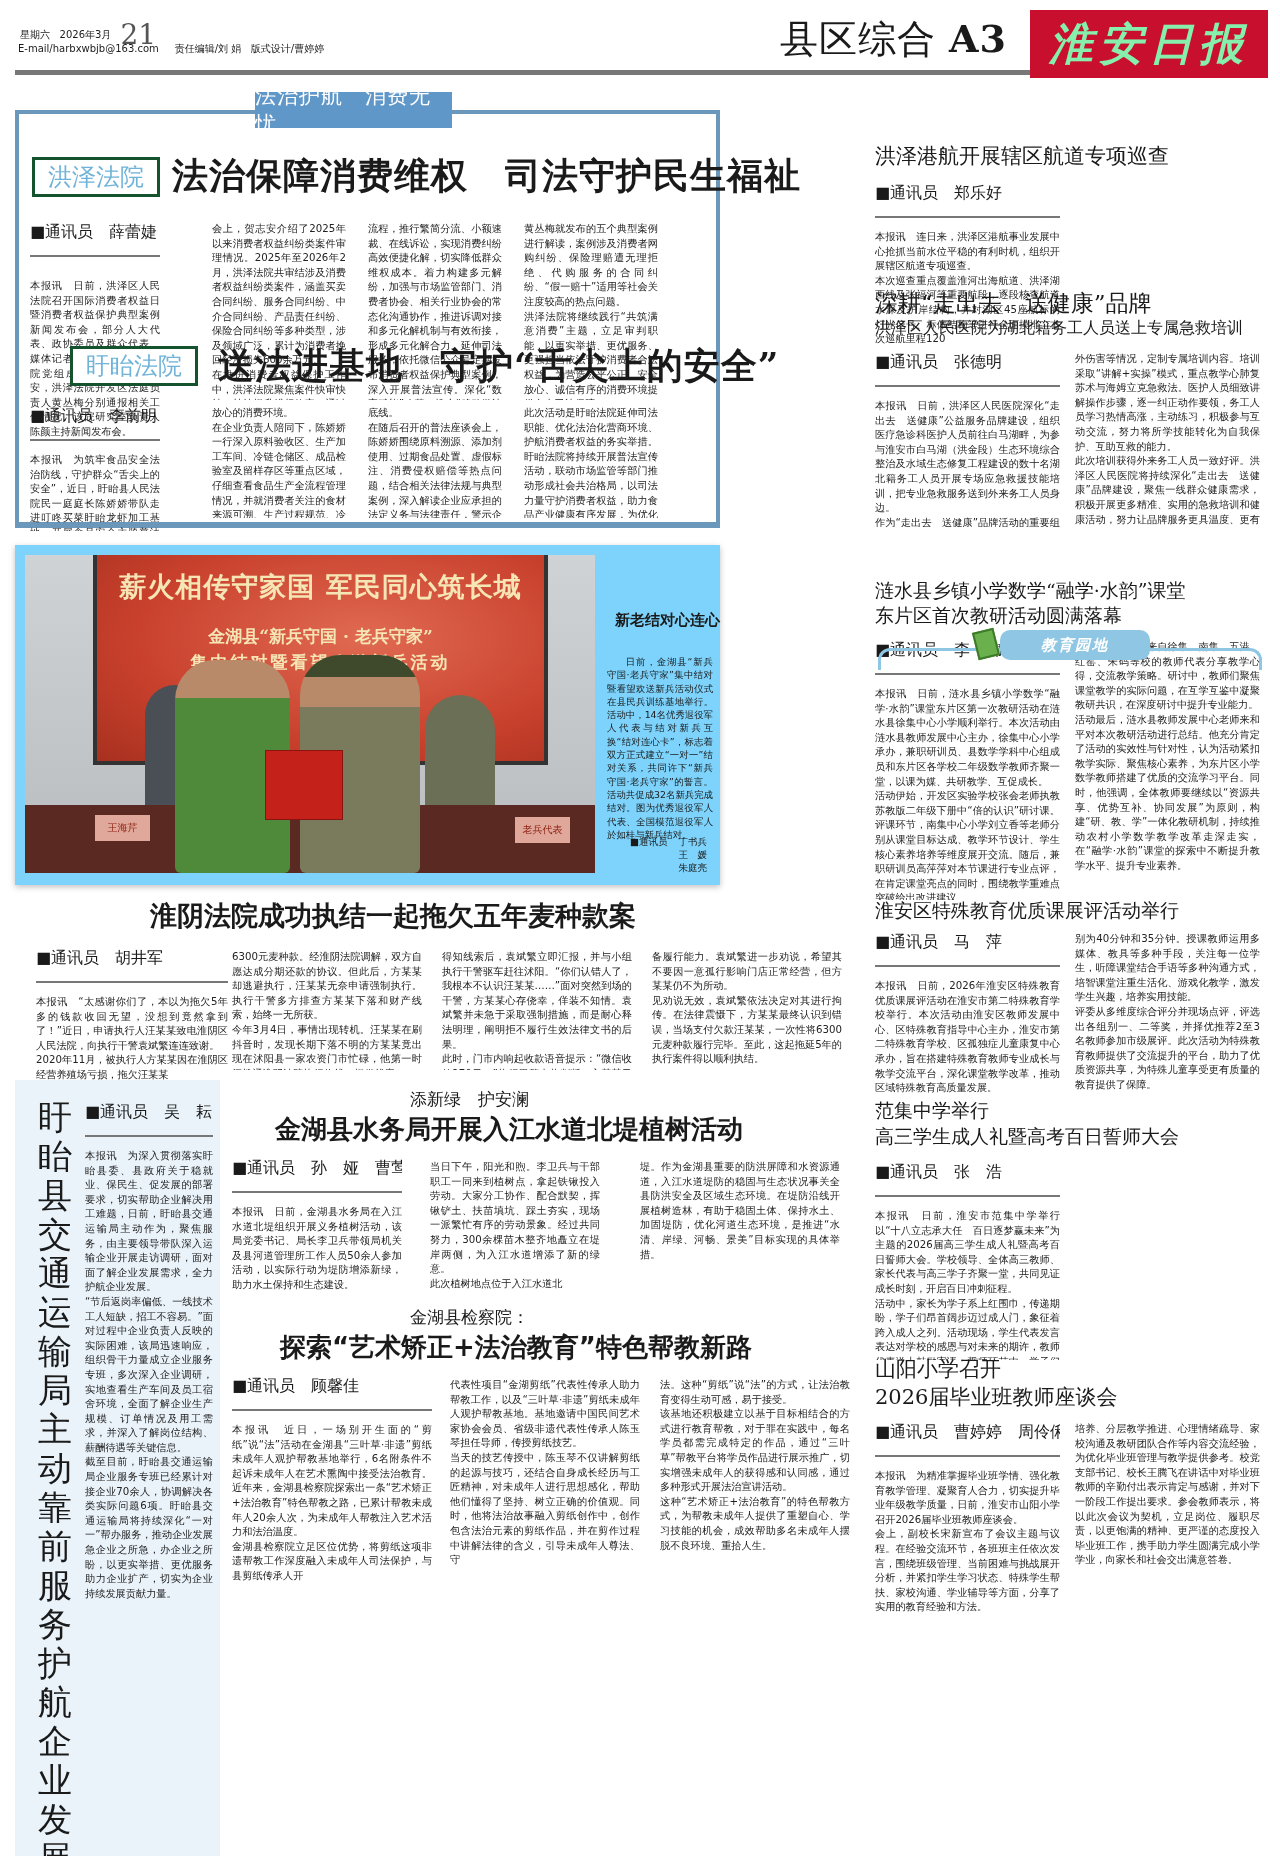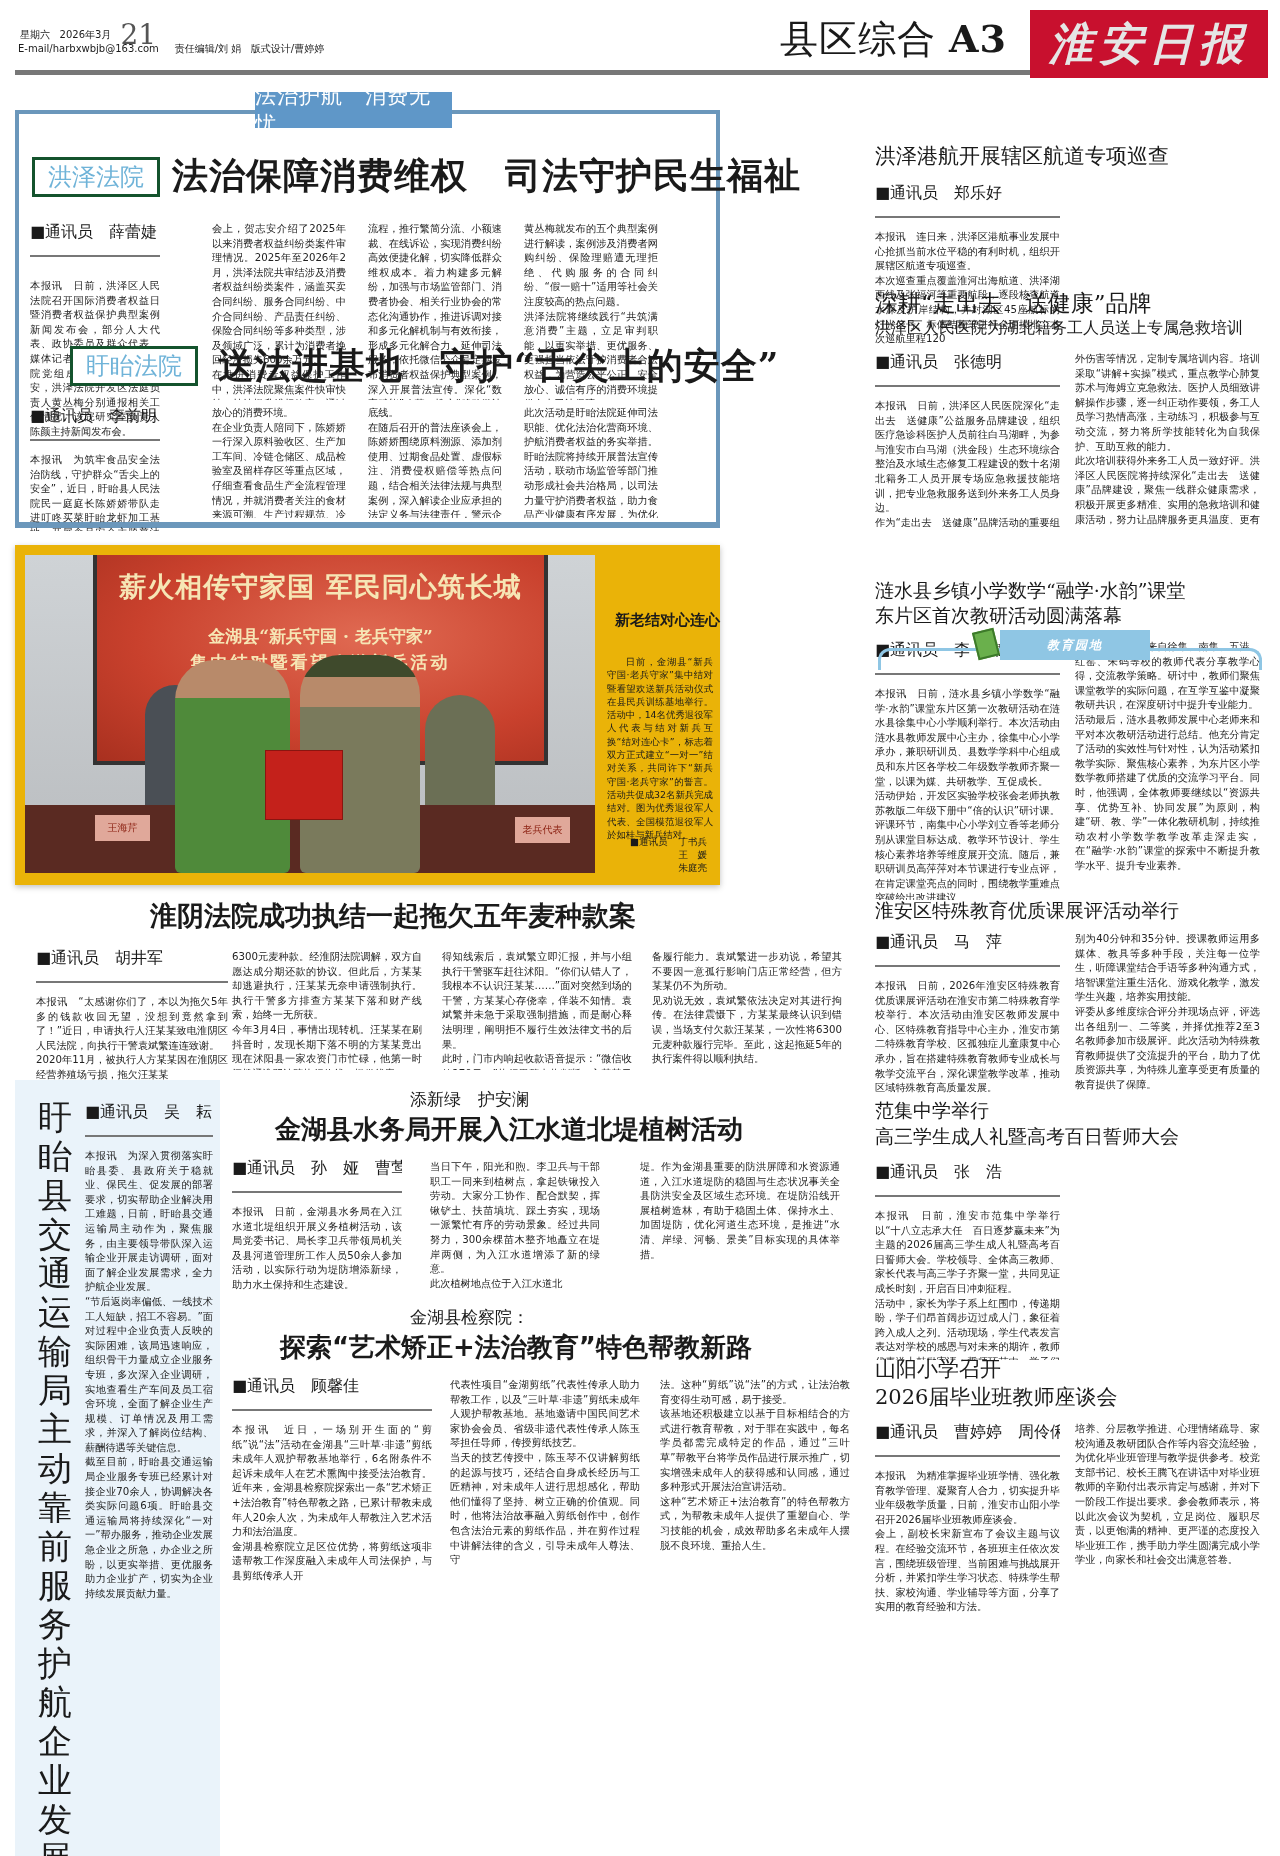--- a/index.html
+++ b/index.html
@@ -5,53 +5,53 @@
   * { box-sizing: border-box; margin: 0; padding: 0; }
   body { width: 1280px; height: 1856px; background: #fff; font-family: "DejaVu Serif", serif; color: #1a1a1a; position: relative; overflow: hidden; }
   .abs { position: absolute; }
   .sans { font-family: "DejaVu Sans", sans-serif; }
   .body-text { font-size: 10.2px; line-height: 14.6px; text-align: justify; color: #222; font-family: "DejaVu Sans", sans-serif; }
   .byline { font-size: 16px; font-family: "DejaVu Sans", sans-serif; padding-bottom: 12px; border-bottom: 2px solid #777; margin-bottom: 12px; white-space: nowrap; }
   .col { position: absolute; overflow: hidden; }
 
   
   #masthead-rule { position:absolute; left:15px; top:70px; width:1015px; height:5px; background:#777; }
-  #masthead-logo { position:absolute; left:1030px; top:10px; width:238px; height:68px; background:#c8102e; color:#e5e5e5; font-size:44px; font-weight:bold; display:flex; align-items:center; justify-content:center; letter-spacing:6px; font-style: italic; font-family:"DejaVu Serif", serif; }
+  #masthead-logo { position:absolute; left:1030px; top:10px; width:238px; height:68px; background:#c8102e; color:#86efac; font-size:44px; font-weight:bold; display:flex; align-items:center; justify-content:center; letter-spacing:6px; font-style: italic; font-family:"DejaVu Serif", serif; }
   #section-title { position:absolute; left:780px; top:14px; font-size:38px; font-family:"DejaVu Serif", serif; letter-spacing:1px; }
   #date-line { position:absolute; left:20px; top:18px; font-size:10px; font-family:"DejaVu Sans", sans-serif; }
   #date-day { font-size:28px; font-family:"DejaVu Serif", serif; margin-left:6px; vertical-align:-6px; color:#555; }
   #meta-line { position:absolute; left:18px; top:42px; font-size:10px; font-family:"DejaVu Sans", sans-serif; white-space:nowrap; }
 
   
   #legal-box { position:absolute; left:15px; top:110px; width:705px; height:418px; border:4px solid #6b97bb; border-bottom-width:6px; }
   #legal-banner { position:absolute; left:255px; top:92px; width:197px; height:36px; background:#5f97c8; color:#fff; font-size:21px; display:flex; align-items:center; justify-content:center; letter-spacing:1px; font-family:"DejaVu Sans", sans-serif; }
   .court-tag { position:absolute; height:40px; border:3px solid #14532d; color:#6fb3d8; font-size:24px; display:flex; align-items:center; justify-content:center; font-family:"DejaVu Sans", sans-serif; background:#fff; }
   .big-head { position:absolute; font-size:36px; font-weight:bold; font-family:"DejaVu Serif", serif; letter-spacing:1px; white-space:nowrap; }
 
   
-  #photo-box { position:absolute; left:15px; top:545px; width:705px; height:340px; box-shadow: 0 2px 6px rgba(0,0,0,0.25); background:#eab308; }
+  #photo-box { position:absolute; left:15px; top:545px; width:705px; height:340px; box-shadow: 0 2px 6px rgba(0,0,0,0.25); background:#7dd3fc; }
   #photo { position:absolute; left:10px; top:10px; width:570px; height:318px; overflow:hidden; background: linear-gradient(#cfd3d6, #b9bcbf); }
   #photo-banner { position:absolute; left:68px; top:0; width:455px; height:210px; background: radial-gradient(ellipse at 60% 40%, #e06a52, #c9412d 60%, #a8301f); border:4px solid #333; border-top:none; }
   #photo-banner-line1 { position:absolute; left:0; top:14px; width:100%; text-align:center; color:#f6e6b5; font-size:27px; font-weight:bold; font-family:"DejaVu Sans", sans-serif; letter-spacing:1px; }
   #photo-banner-line2 { position:absolute; left:0; top:70px; width:100%; text-align:center; color:#f6e6b5; font-size:17px; font-weight:bold; font-family:"DejaVu Serif", serif; }
   #photo-banner-line3 { position:absolute; left:0; top:96px; width:100%; text-align:center; color:#f6e6b5; font-size:17px; font-weight:bold; font-family:"DejaVu Serif", serif; letter-spacing:3px; }
   #photo-table { position:absolute; left:0; top:250px; width:100%; height:68px; background:#5a2a22; }
   .person { position:absolute; border-radius:40px 40px 6px 6px; }
   #photo-caption-title { position:absolute; left:592px; top:66px; font-size:15px; font-weight:bold; font-family:"DejaVu Sans", sans-serif;margin-left:8px; }
   #photo-caption-body { position:absolute; left:592px; top:110px; width:106px; font-size:9.4px; line-height:13.3px; font-family:"DejaVu Sans", sans-serif; text-align:justify; }
   #photo-caption-body p { text-indent: 2em; }
   #photo-credit { position:absolute; left:615px; top:290px; font-size:9.5px; font-family:"DejaVu Sans", sans-serif; line-height:13px; }
 
   
   .r-head { position:absolute; font-family:"DejaVu Serif", serif; white-space:nowrap; }
 
   
   #edu-banner { position:absolute; left:870px; top:630px; width:400px; height:36px; }
   #edu-banner-frame { position:absolute; left:8px; top:18px; width:384px; height:22px; border:3px solid #8fc6e4; border-bottom:none; border-radius:12px 12px 0 0; }
-  #edu-banner-label { position:absolute; left:130px; top:0; width:150px; height:30px; background:#8fc6e4; color:#fff; font-size:12px; font-style:italic; font-weight:bold; display:flex; align-items:center; justify-content:center; letter-spacing:2px; font-family:"DejaVu Sans", sans-serif; }
+  #edu-banner-label { position:absolute; left:130px; top:0; width:150px; height:30px; background:#8fc6e4; color:#fff; font-size:15px; font-style:italic; font-weight:bold; display:flex; align-items:center; justify-content:center; letter-spacing:2px; font-family:"DejaVu Sans", sans-serif;border-radius:10px; }
   #edu-book { position:absolute; left:105px; top:0; width:22px; height:28px; background:#6ab04c; border:2px solid #3d7a2a; transform:rotate(-14deg); }
 
   
   #vert-box { position:absolute; left:15px; top:1080px; width:205px; height:776px; background:#eaf3fa; }
   #vert-title { position:absolute; left:20px; top:18px; width:40px; font-size:34px; line-height:39px; font-family:"DejaVu Serif", serif; text-align:center; }
 </style>
 </head>
 <body>
 
 <div id="date-line">

